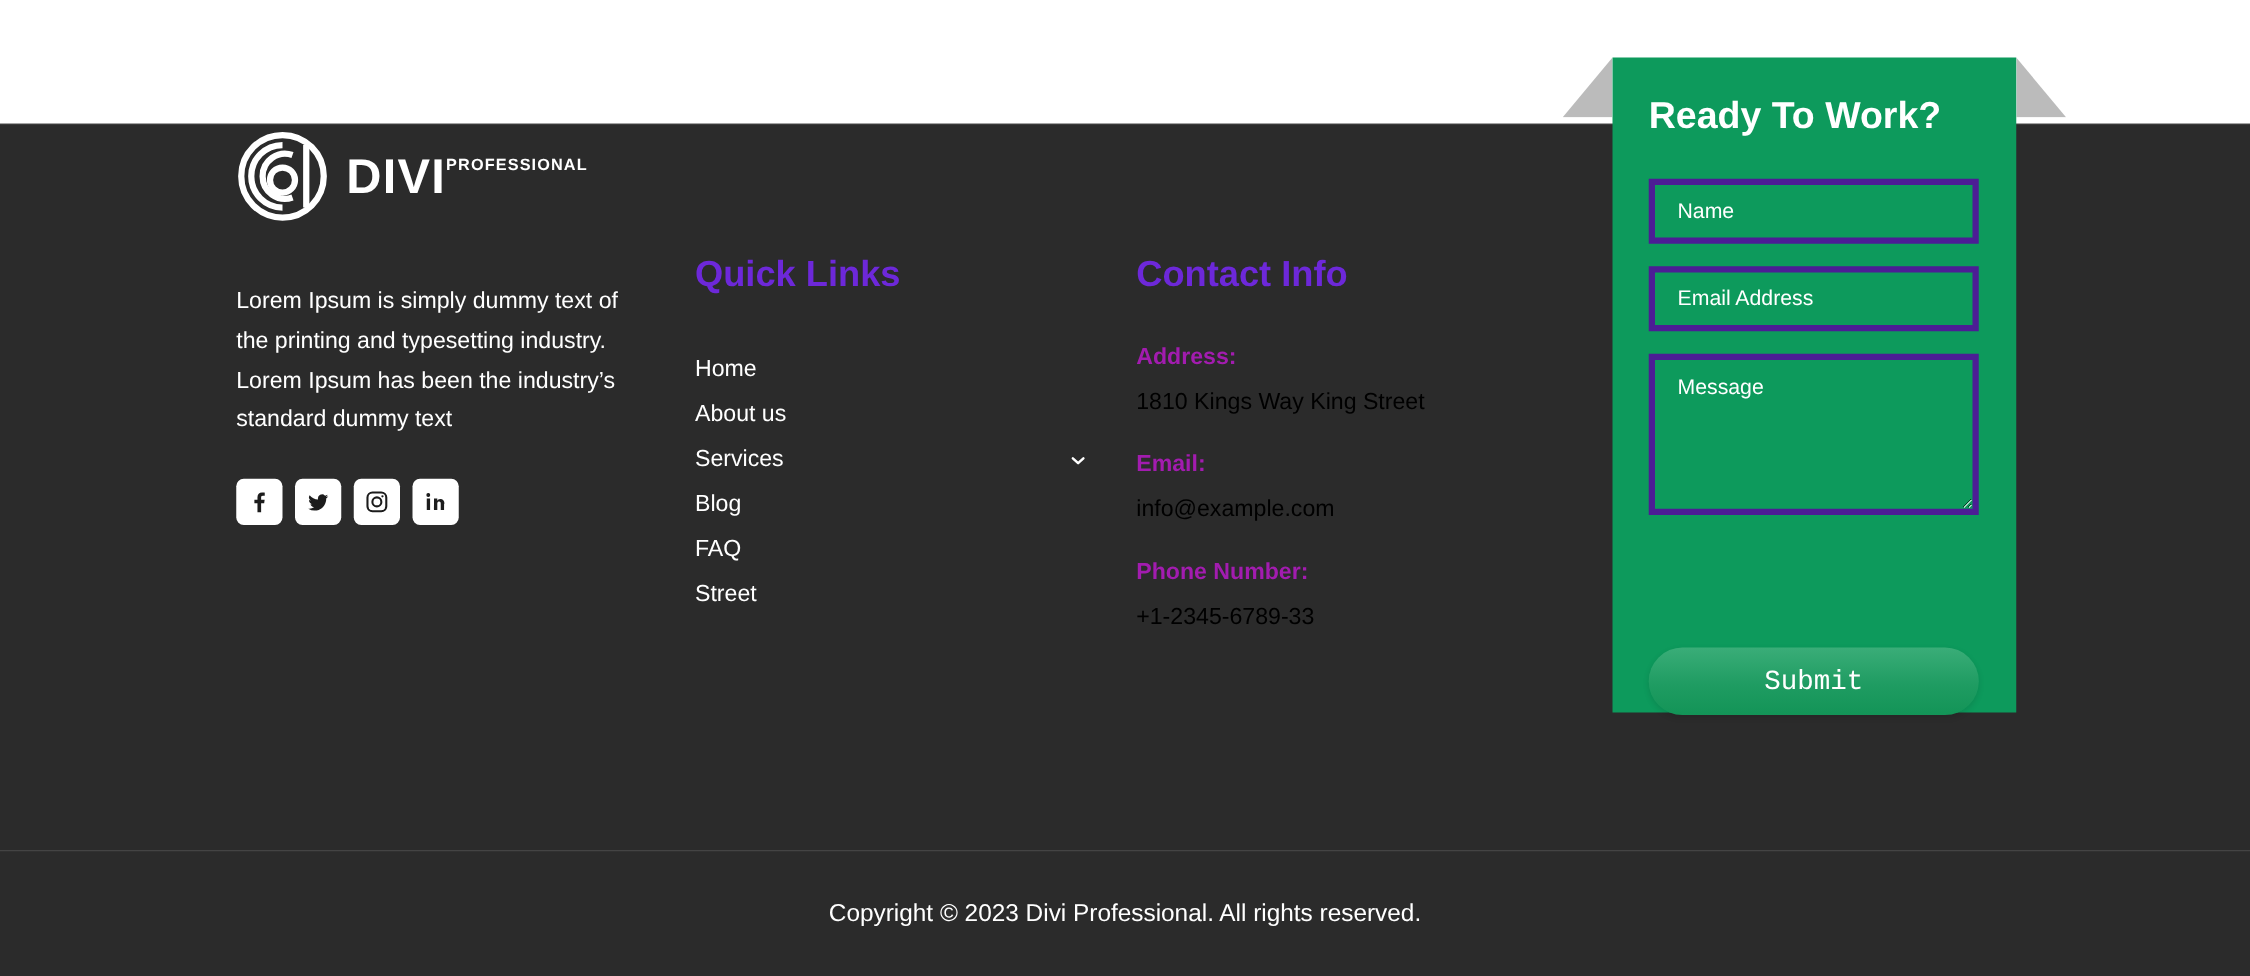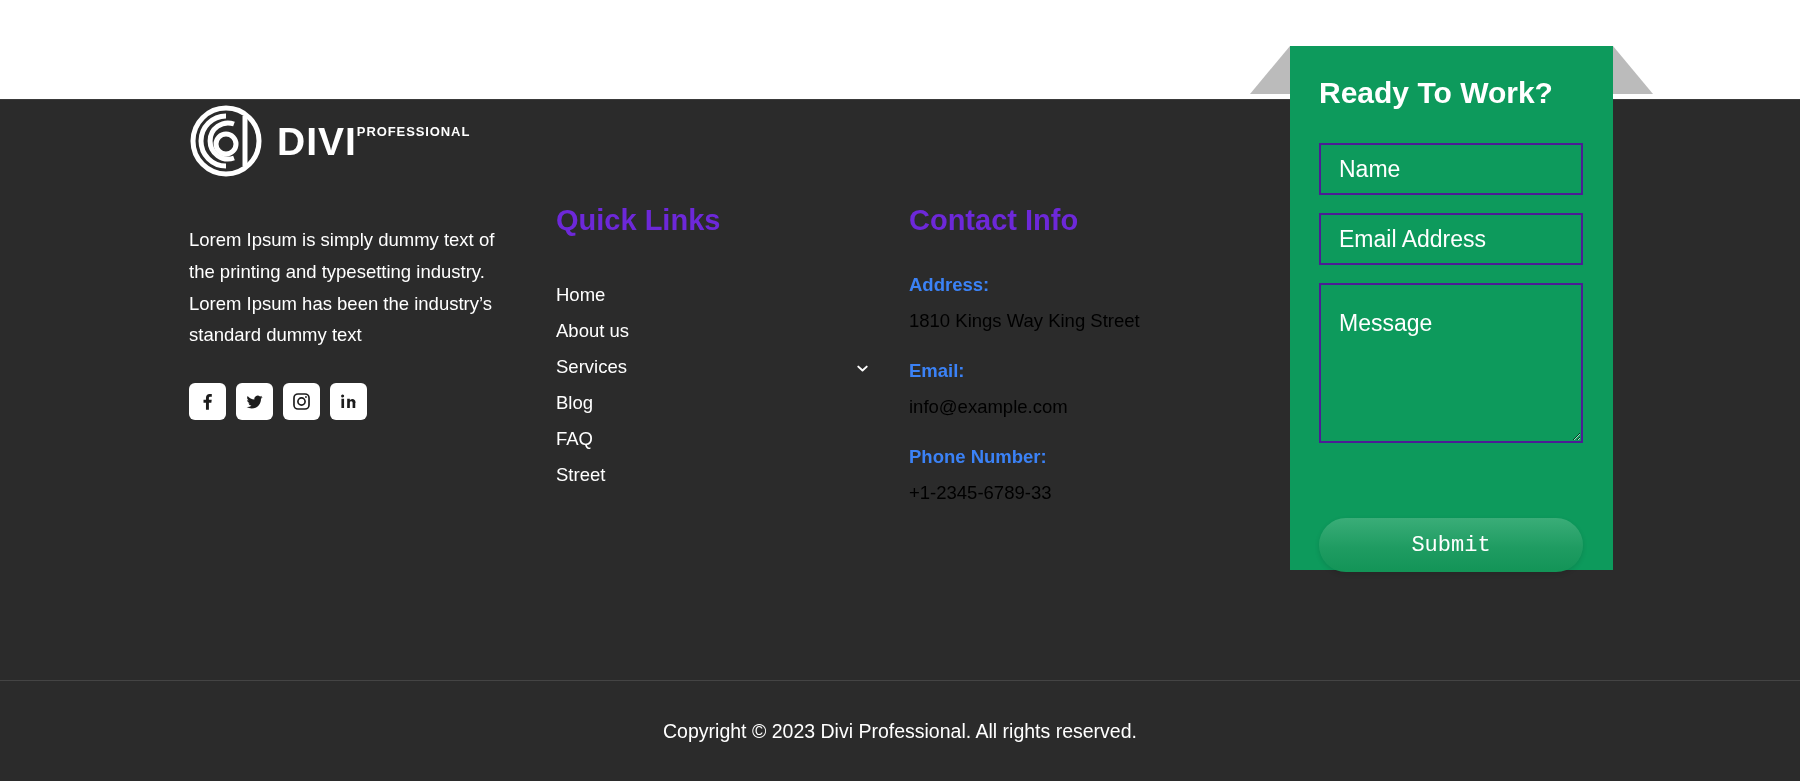--- a/index.html
+++ b/index.html
@@ -160,21 +160,21 @@
   .col-contact {
     position: absolute;
     left: 909px;
     top: 203px;
     width: 330px;
   }
   .contact-body { margin-top: 36px; }
   .contact-label {
     font-size: 18.5px;
     font-weight: 700;
-    color: #3b82f6;
+    color: #a21caf;
     margin-bottom: 14px;
     font-family: "Liberation Sans", sans-serif;
   }
   .contact-value {
     font-size: 18.5px;
     color: #000000;
     margin-bottom: 28px;
     font-family: "Liberation Sans", sans-serif;
   }
   .contact-value:last-child { margin-bottom: 0; }
@@ -219,36 +219,36 @@
   .form-fields {
     position: absolute;
     left: 29px;
     top: 97px;
     width: 264px;
   }
   .fld {
     width: 264px;
     box-sizing: border-box;
     background: transparent;
-    border: 2px solid #4c1d95;
+    border: 5px solid #4c1d95;
     color: #000000;
-    font-size: 23px;
+    font-size: 17px;
     font-family: "Liberation Sans", sans-serif;
     padding: 0 18px;
     outline: none;
     display: block;
   }
   .fld-input {
     height: 52px;
     line-height: 52px;
     margin-bottom: 18px;
   }
   .fld-area {
-    height: 160px;
-    padding-top: 22px;
+    height: 129px;
+    padding-top: 10px;
     resize: vertical;
     line-height: 1.4;
   }
   .fld::placeholder { color: #ffffff; opacity: 1; }
 
   .submit-btn {
     position: absolute;
     left: 29px;
     top: 472px;
     width: 264px;

